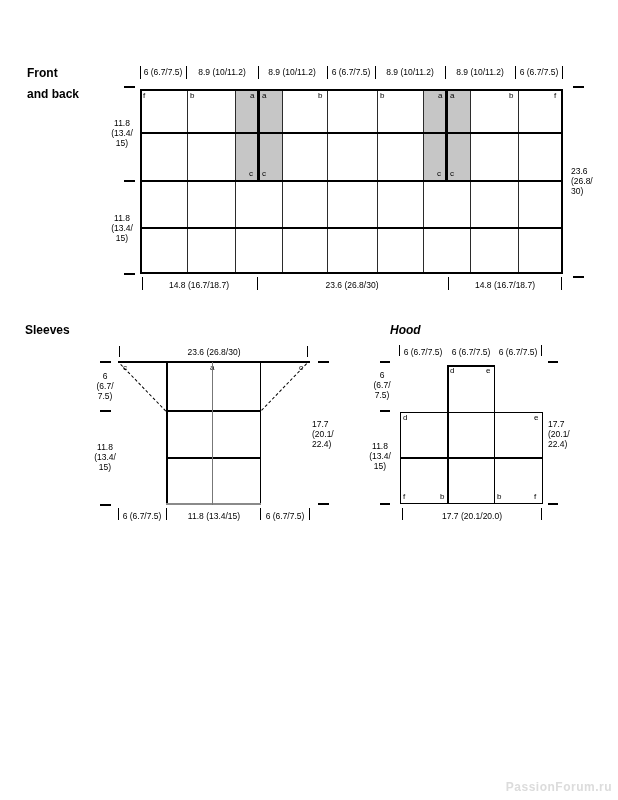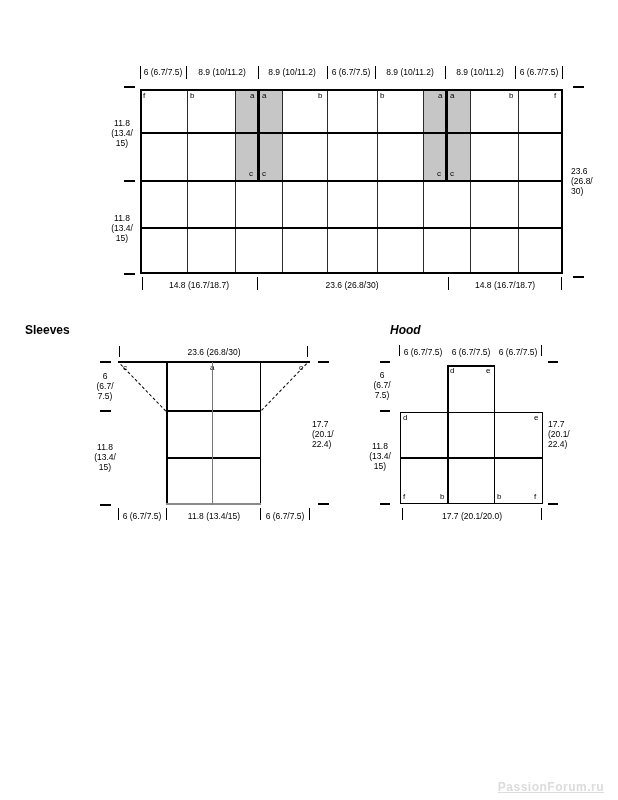--- a/index.html
+++ b/index.html
@@ -19,20 +19,22 @@
   .box  {position:absolute; box-sizing:border-box; border:2px solid #000;}
   .box15{position:absolute; box-sizing:border-box; border:1.5px solid #000;}
   .dashed {position:absolute; width:65px; border-top:1.5px dashed #000; transform-origin:0 0;}
   .wm   {position:absolute; font-size:12px; font-weight:bold; color:#dcdcdc; letter-spacing:0.5px;}
 </style>
 </head>
 <body>
 
 <div id="page">
 
+  <div class="ttl" style="left:27px; top:63px;">Front
+and back</div>
 
   <div class="tick" style="left:140px; top:66px;"></div>
   <div class="tick" style="left:186px; top:66px;"></div>
   <div class="tick" style="left:258px; top:66px;"></div>
   <div class="tick" style="left:327px; top:66px;"></div>
   <div class="tick" style="left:375px; top:66px;"></div>
   <div class="tick" style="left:445px; top:66px;"></div>
   <div class="tick" style="left:515px; top:66px;"></div>
   <div class="tick" style="left:562px; top:66px;"></div>
 
@@ -188,15 +190,15 @@
   <div class="dash" style="left:548px; top:361px; width:10px;"></div>
   <div class="dash" style="left:548px; top:503px; width:10px;"></div>
   <div class="lbl" style="left:548px; top:419px; white-space:pre-line;">17.7
 (20.1/
 22.4)</div>
 
   <div class="tick" style="left:402px; top:508px; height:12px;"></div>
   <div class="tick" style="left:541px; top:508px; height:12px;"></div>
   <div class="lbl ctr" style="left:472px; top:511px;">17.7 (20.1/20.0)</div>
 
-  <div class="wm" style="right:14px; top:780px;text-decoration:underline;">PassionForum.ru</div>
+  <div class="wm" style="right:6px; top:780px;">PassionForum.ru</div>
 
 </div>
 
 </body></html>

